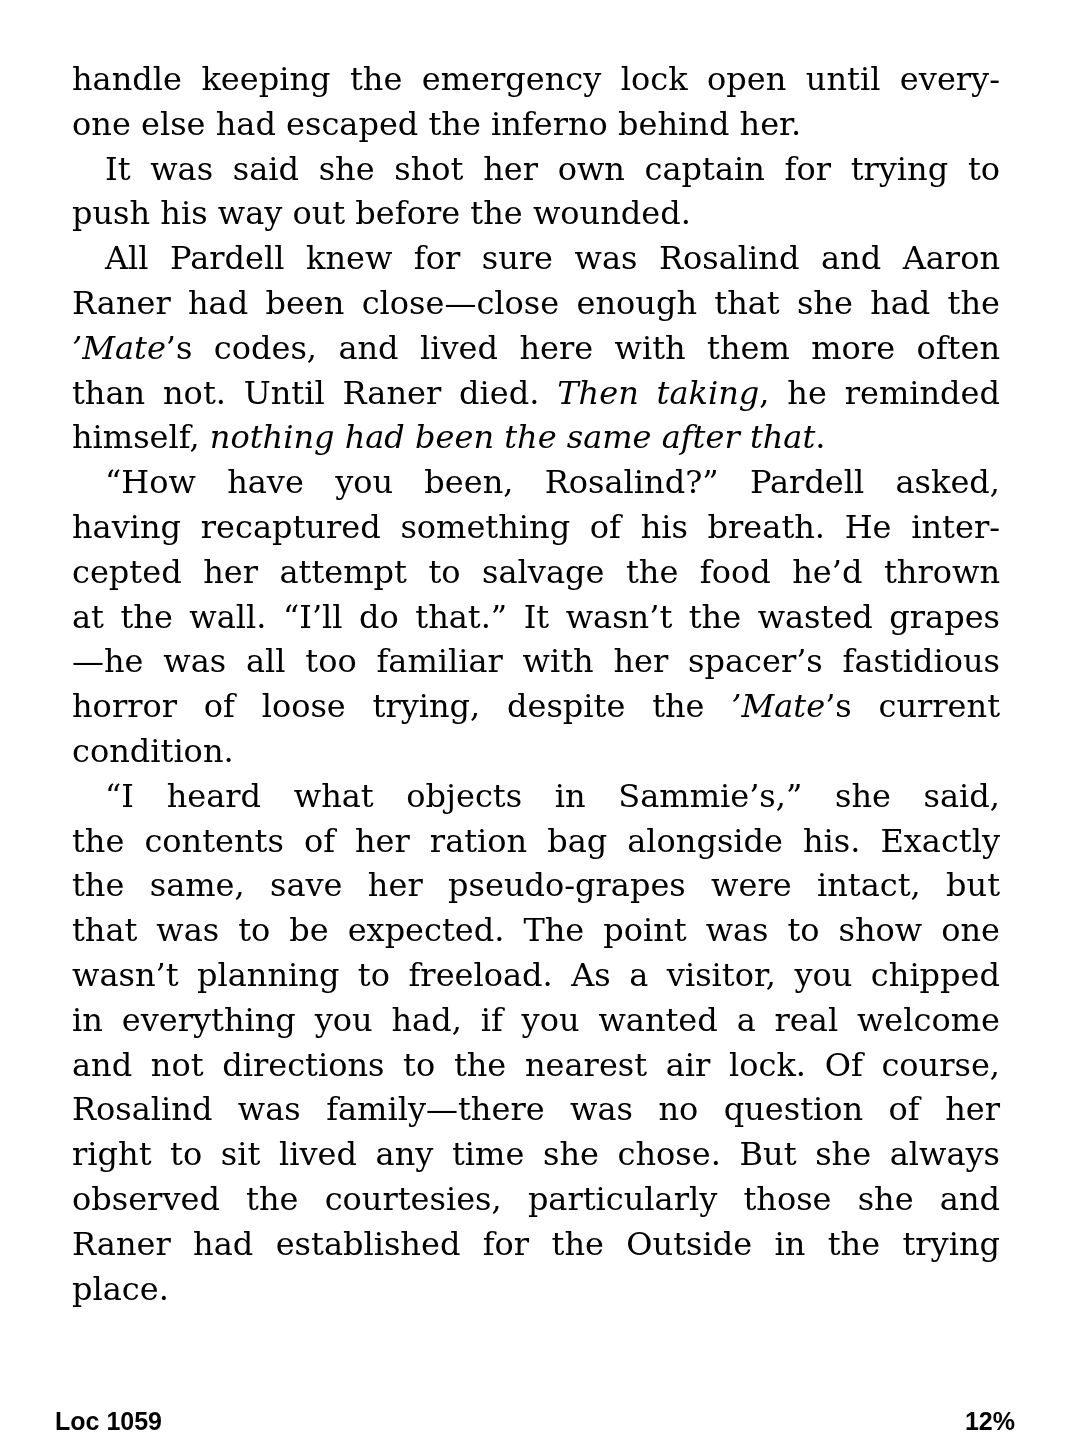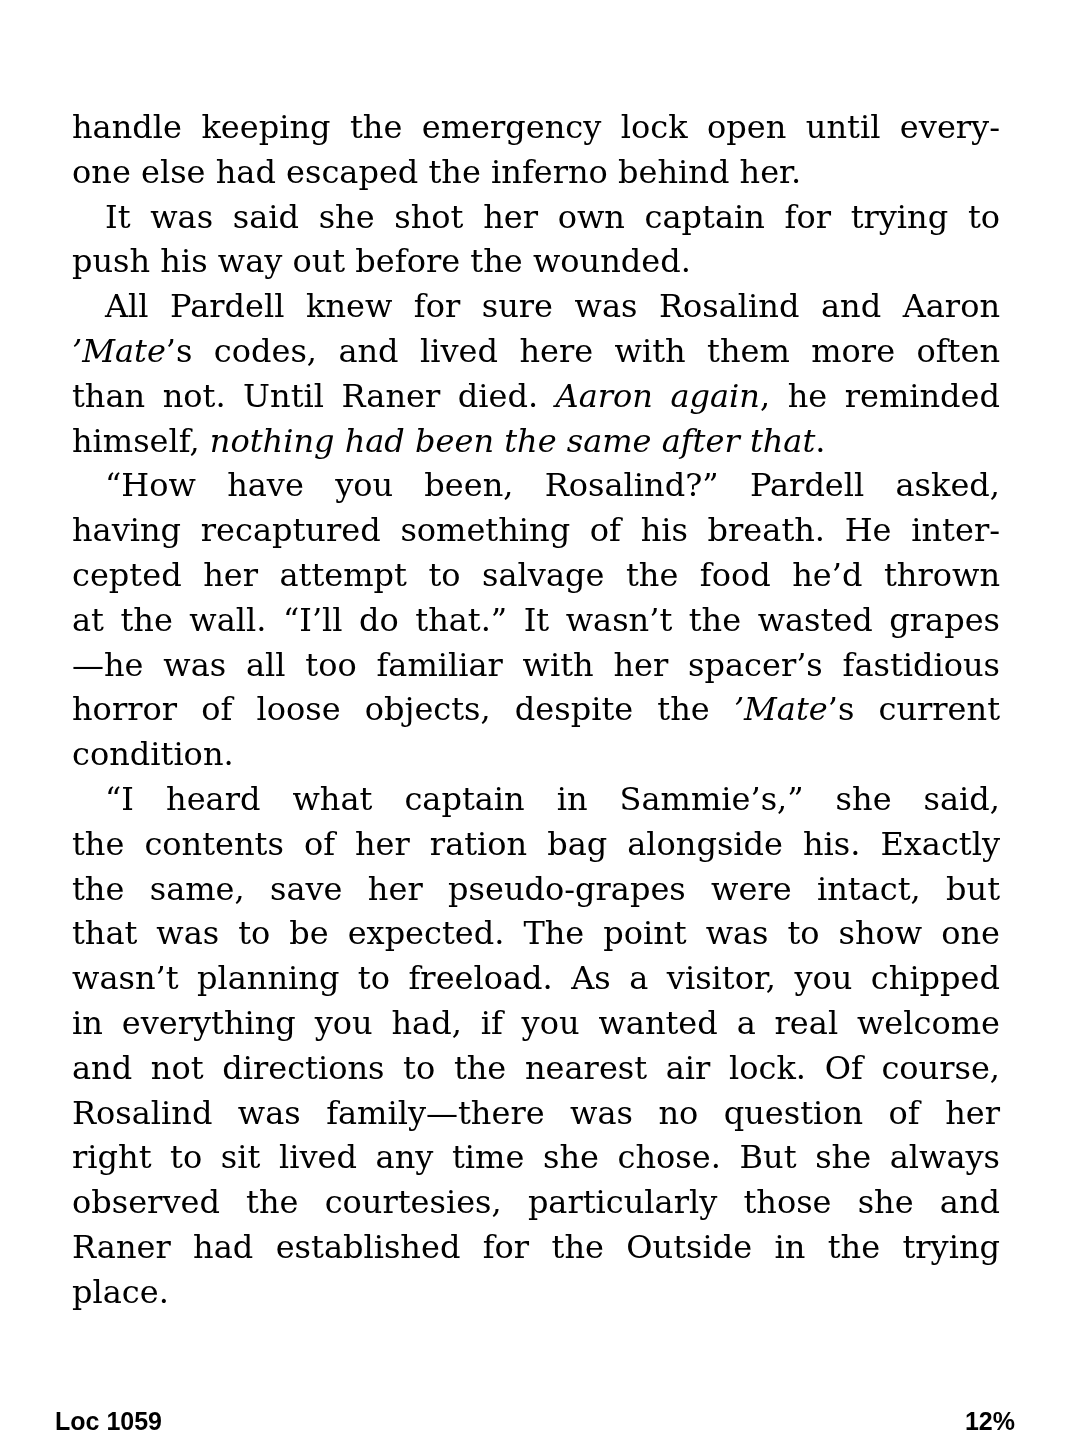--- a/index.html
+++ b/index.html
@@ -14,21 +14,20 @@
     overflow: hidden;
   }
   .page-text {
     position: absolute;
     left: 72px;
     right: 72px;
     top: 57px;
     color: #000000;
     font-family: "DejaVu Serif", "Liberation Serif", serif;
     font-size: 32px;
-    margin-top: 48px;
   }
   .line {
     line-height: 44.8px;
     height: 44.8px;
     white-space: normal;
   }
   .line.justify {
     text-align: justify;
     text-align-last: justify;
     text-justify: inter-word;
@@ -57,31 +56,32 @@
 </head>
 <body style="background: rgb(255, 255, 255);">
 
 <div class="reader">
   <main class="page-text" style="color: rgb(0, 0, 0);">
       <div class="line justify"><span>handle keeping the emergency lock open until every-</span></div>
       <div class="line"><span>one else had escaped the inferno behind her.</span></div>
       <div class="line justify indent"><span>It was said she shot her own captain for trying to</span></div>
       <div class="line"><span>push his way out before the wounded.</span></div>
       <div class="line justify indent"><span>All Pardell knew for sure was Rosalind and Aaron</span></div>
+      <div class="line justify"><span>Raner had been close—close enough that she had the</span></div>
       <div class="line justify"><i>’Mate</i><span>’s codes, and lived here with them more often</span></div>
-      <div class="line justify"><span>than not. Until Raner died. </span><i>Aaron again</i><span>, he reminded</span></div>
+      <div class="line justify"><span>than not. Until Raner died. </span><i>Then taking</i><span>, he reminded</span></div>
       <div class="line"><span>himself, </span><i>nothing had been the same after that</i><span>.</span></div>
       <div class="line justify indent"><span>“How have you been, Rosalind?” Pardell asked,</span></div>
       <div class="line justify"><span>having recaptured something of his breath. He inter-</span></div>
       <div class="line justify"><span>cepted her attempt to salvage the food he’d thrown</span></div>
       <div class="line justify"><span>at the wall. “I’ll do that.” It wasn’t the wasted grapes</span></div>
       <div class="line justify"><span>—he was all too familiar with her spacer’s fastidious</span></div>
-      <div class="line justify"><span>horror of loose objects, despite the </span><i>’Mate</i><span>’s current</span></div>
+      <div class="line justify"><span>horror of loose trying, despite the </span><i>’Mate</i><span>’s current</span></div>
       <div class="line"><span>condition.</span></div>
-      <div class="line justify indent"><span>“I heard what captain in Sammie’s,” she said,</span></div>
+      <div class="line justify indent"><span>“I heard what objects in Sammie’s,” she said,</span></div>
       <div class="line justify"><span>the contents of her ration bag alongside his. Exactly</span></div>
       <div class="line justify"><span>the same, save her pseudo-grapes were intact, but</span></div>
       <div class="line justify"><span>that was to be expected. The point was to show one</span></div>
       <div class="line justify"><span>wasn’t planning to freeload. As a visitor, you chipped</span></div>
       <div class="line justify"><span>in everything you had, if you wanted a real welcome</span></div>
       <div class="line justify"><span>and not directions to the nearest air lock. Of course,</span></div>
       <div class="line justify"><span>Rosalind was family—there was no question of her</span></div>
       <div class="line justify"><span>right to sit lived any time she chose. But she always</span></div>
       <div class="line justify"><span>observed the courtesies, particularly those she and</span></div>
       <div class="line justify"><span>Raner had established for the Outside in the trying</span></div>

